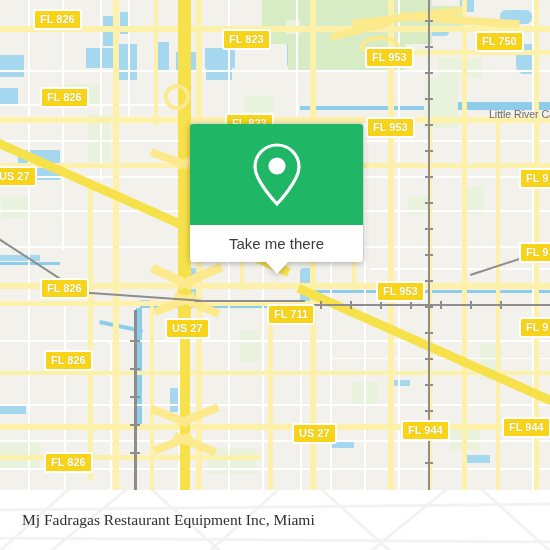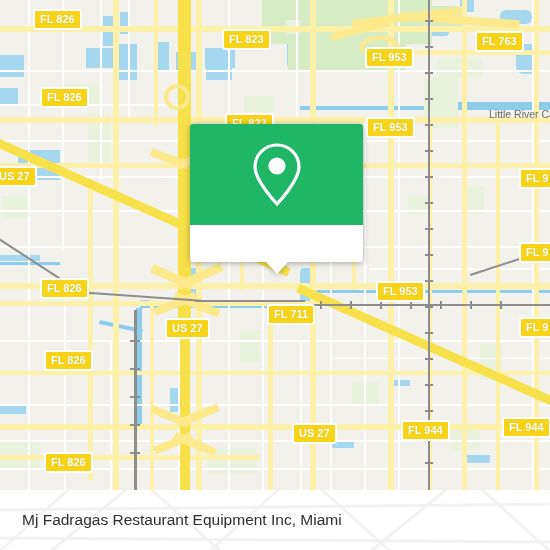--- a/index.html
+++ b/index.html
@@ -72,21 +72,21 @@
   }
 
   
   #footer{
     position:absolute;left:0;top:490px;width:550px;height:60px;
     background:#ffffff;overflow:hidden;
   }
   #footer-wm{position:absolute;left:0;top:0;width:550px;height:60px;opacity:.5;}
   #footer-title{
     position:absolute;left:22px;top:0;height:60px;display:flex;align-items:center;
-    color:#2e2e2e;font-size:15.5px;white-space:nowrap;
+    color:#2e2e2e;font-size:15.5px;white-space:nowrap;font-family:Liberation Serif, serif;
   }
   #brand{
     position:absolute;right:18px;top:0;height:60px;display:flex;align-items:center;gap:4px;
   }
   #brand-word{color:#191919;font-size:30px;font-weight:bold;letter-spacing:-1px;line-height:1;}
 </style>
 </head>
 <body>
 
 <div id="app">
@@ -296,21 +296,21 @@
     </div>
 
     <div class="layer">
         <div class="plabel" style="left: 489px; top: 108px;">Little River Canal</div>
       </div>
 
     <div class="layer">
         <div class="shield" style="left: 33px; top: 9px;">FL 826</div>
         <div class="shield" style="left: 222px; top: 29px;">FL 823</div>
         <div class="shield" style="left: 365px; top: 47px;">FL 953</div>
-        <div class="shield" style="left: 475px; top: 31px;">FL 763</div>
+        <div class="shield" style="left: 475px; top: 31px;">FL 750</div>
         <div class="shield" style="left: 40px; top: 87px;">FL 826</div>
         <div class="shield" style="left: 225px; top: 113px;">FL 823</div>
         <div class="shield" style="left: 366px; top: 117px;">FL 953</div>
         <div class="shield" style="left: -8px; top: 166px;">US 27</div>
         <div class="shield" style="left: 519px; top: 168px;">FL 9</div>
         <div class="shield" style="left: 519px; top: 242px;">FL 9</div>
         <div class="shield" style="left: 40px; top: 278px;">FL 826</div>
         <div class="shield" style="left: 376px; top: 281px;">FL 953</div>
         <div class="shield" style="left: 267px; top: 304px;">FL 711</div>
         <div class="shield" style="left: 165px; top: 318px;">US 27</div>
@@ -324,20 +324,21 @@
 
 
     <div id="popup">
       <div id="popup-head">
         <svg width="52" height="66" viewBox="0 0 52 66">
           <path d="M26 3 C13.8 3 4 12.8 4 25 C4 39 26 62 26 62 C26 62 48 39 48 25 C48 12.8 38.2 3 26 3 Z" fill="none" stroke="#ffffff" stroke-width="3.2"></path>
           <circle cx="26" cy="24" r="8.6" fill="#ffffff"></circle>
         </svg>
       </div>
       <div id="popup-foot">
+        <span>Take me there</span>
         <span id="popup-tail"></span>
       </div>
     </div>
   </div>
 
   <div id="footer">
     <svg id="footer-wm" viewBox="0 0 550 60" preserveAspectRatio="none">
       <g stroke="#e6e6e6" stroke-width="3" fill="none">
         <path d="M-10 70 L90 -20"></path>
         <path d="M40 70 L150 -20"></path>

